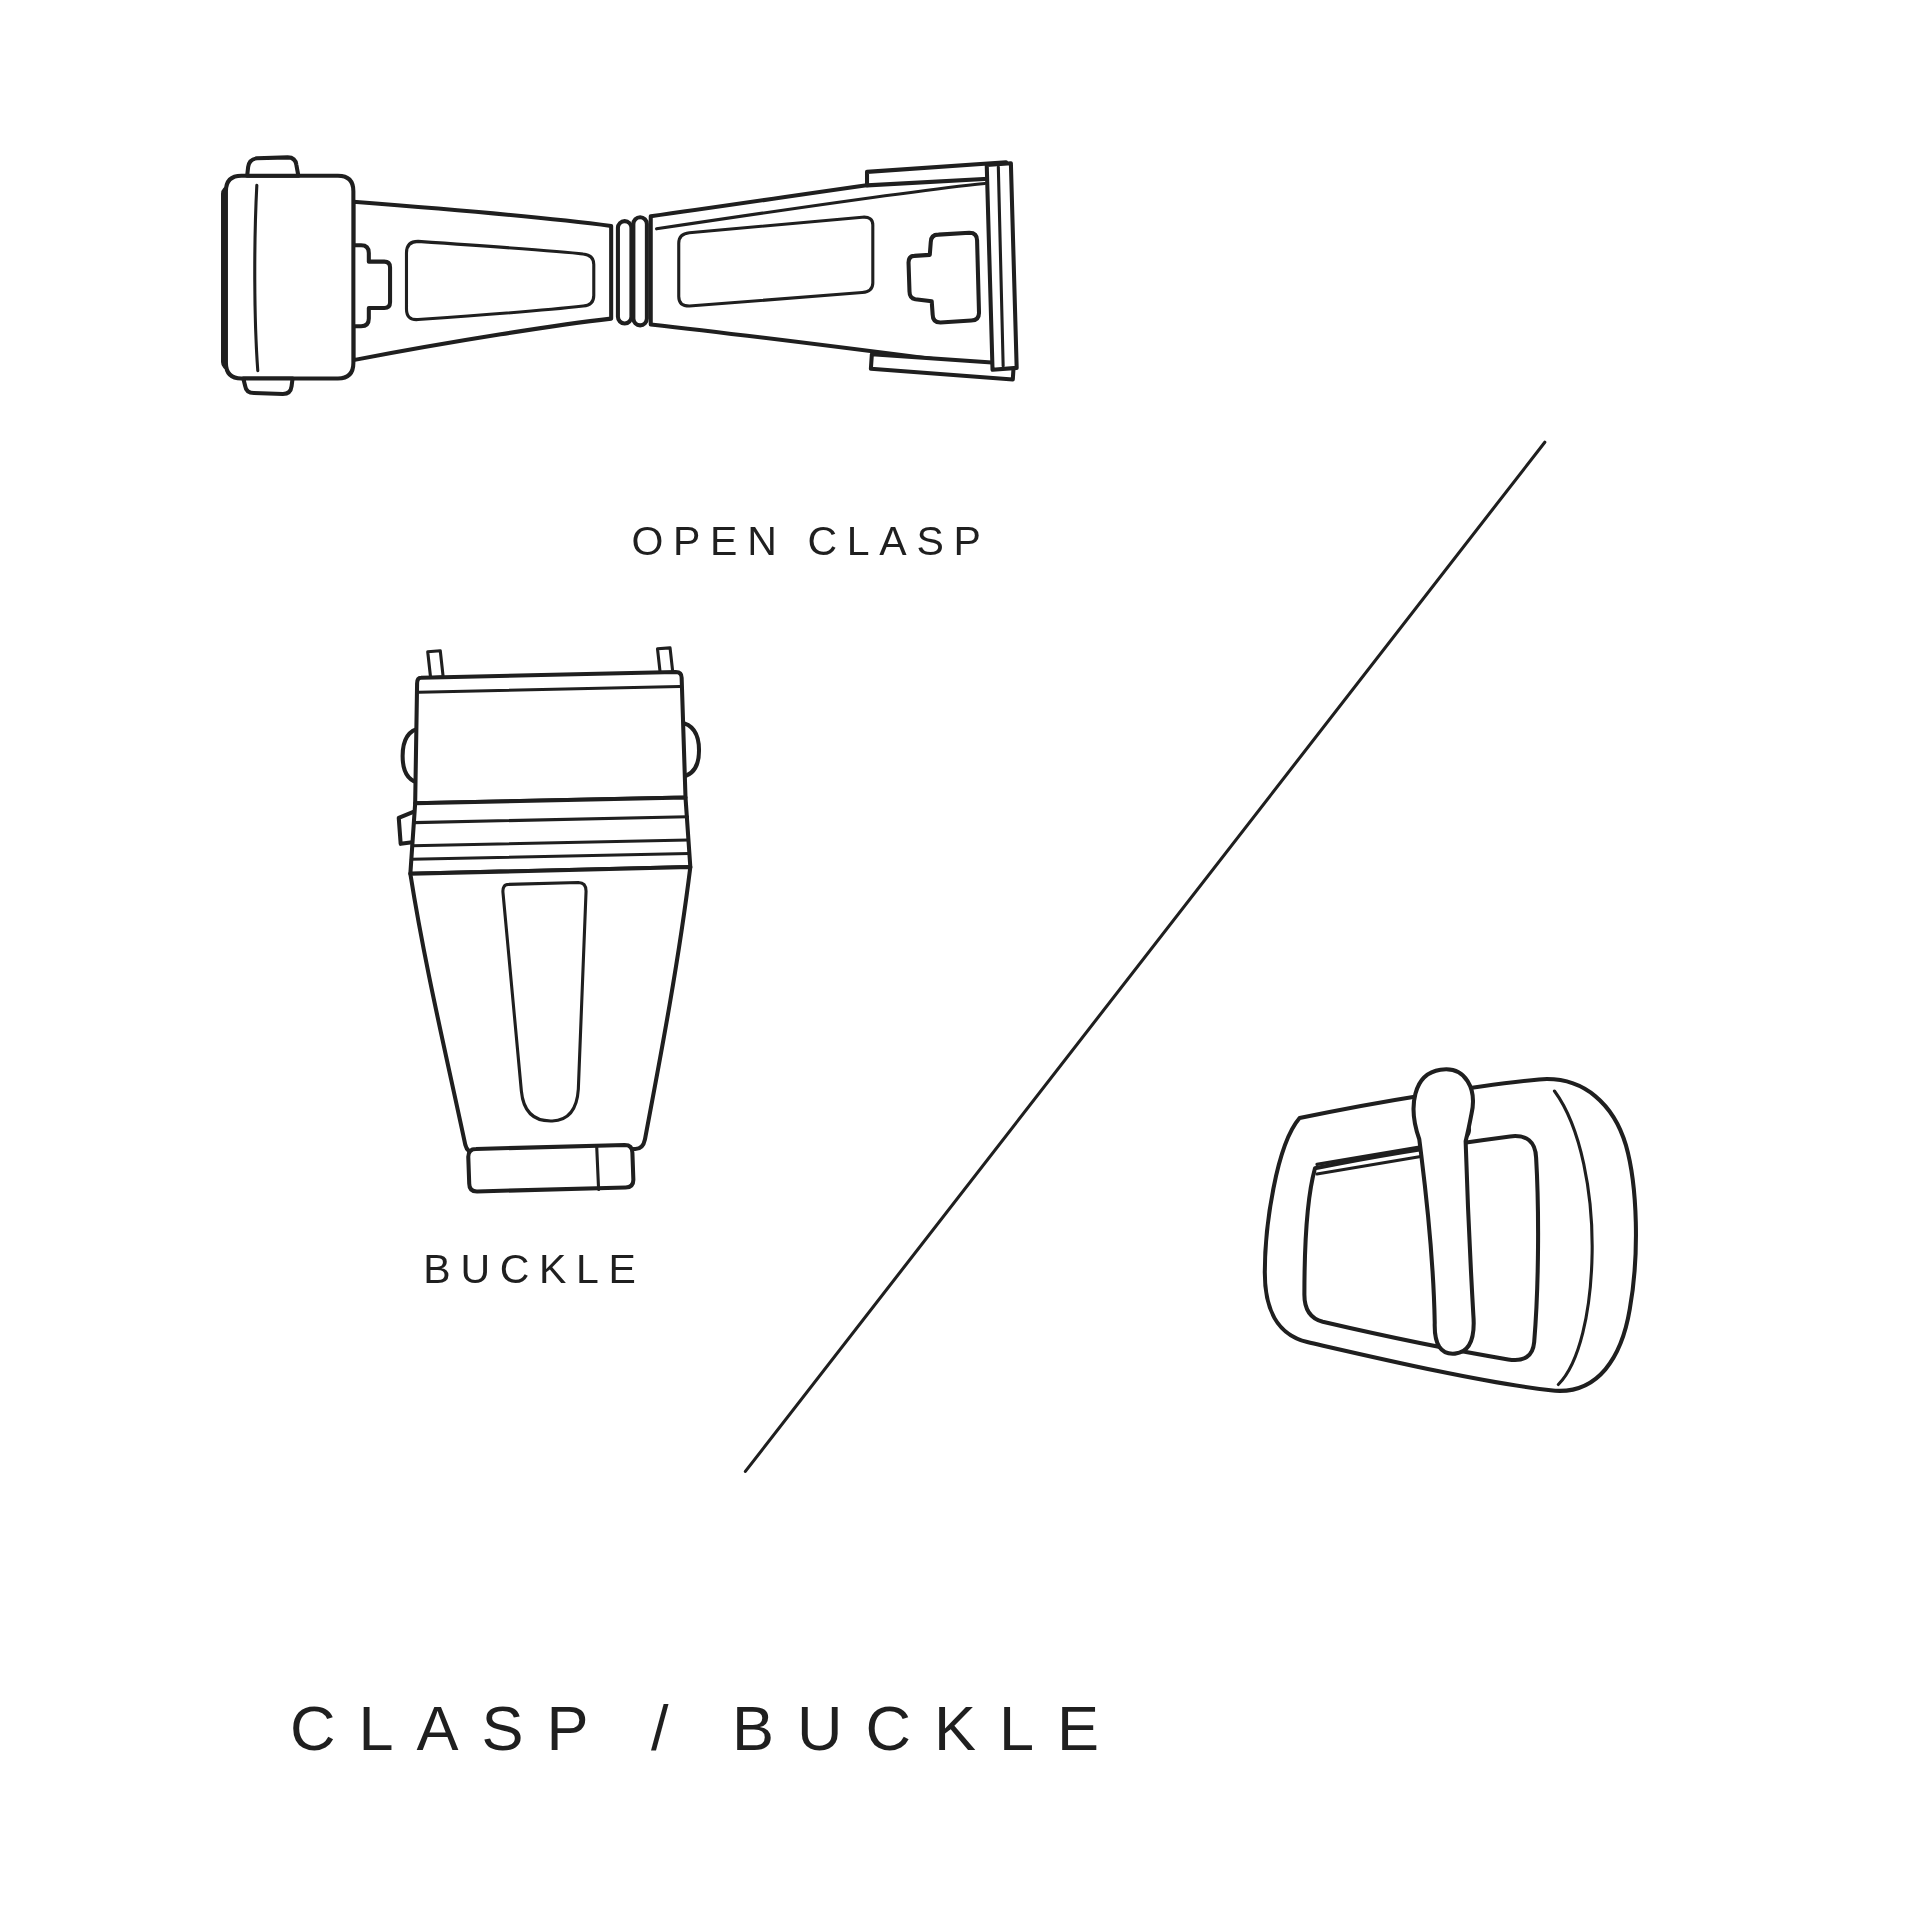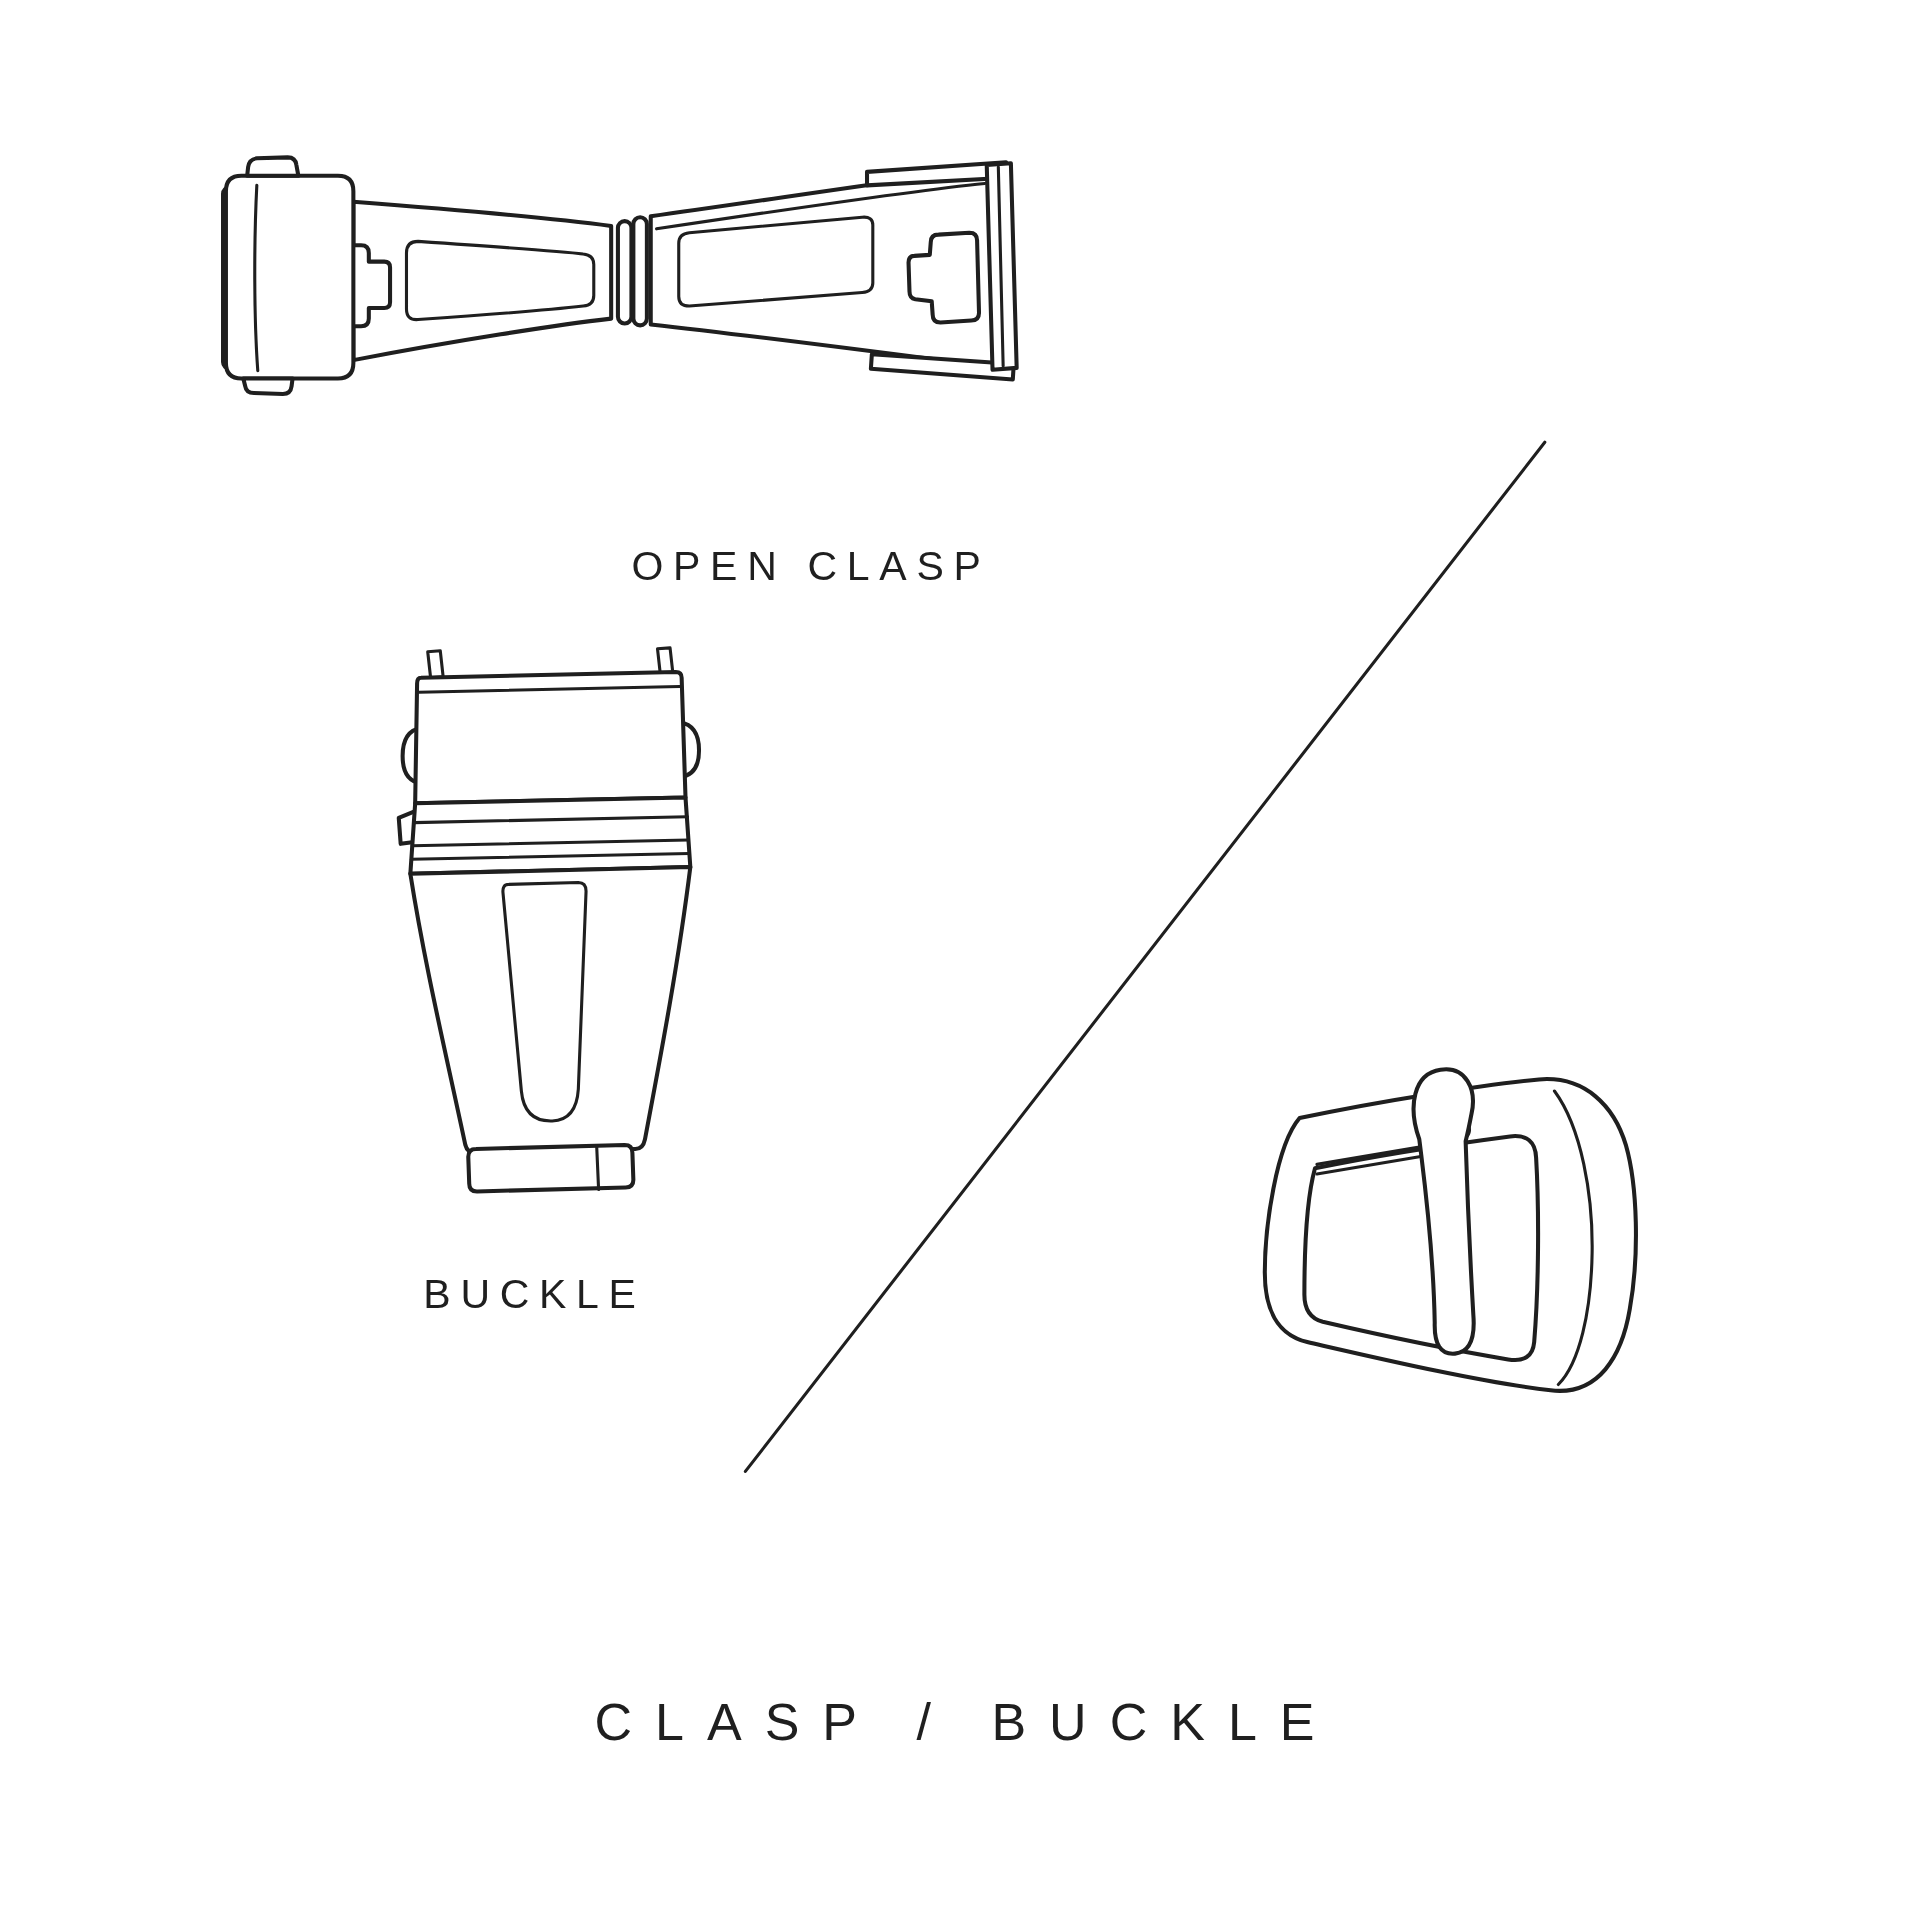--- a/index.html
+++ b/index.html
@@ -15,28 +15,28 @@
     stroke-linejoin:round; stroke-linecap:round;
   }
   .stroke {
     fill:none; stroke:var(--ink,#1f1f1f); stroke-width:4.2;
     stroke-linejoin:round; stroke-linecap:round;
   }
   .thin { stroke-width:3.2; }
   .label {
     position:absolute; color:var(--ink,#2b2b2b);
     font-size:41px; letter-spacing:9.7px; font-weight:400;
-    text-align:center; white-space:nowrap;margin-top:25px;
+    text-align:center; white-space:nowrap;
   }
   .label-open  { left:425px; top:518px;  width:772px; }
   .label-closed{ left:245px; top:1246px; width:579px; }
   .title {
     position:absolute; left:290px; top:1692px; width:1352px;
-    color:var(--ink,#1f1f1f); font-size:52px; letter-spacing:23px;
-    font-weight:400; text-align:center; white-space:nowrap;
+    color:var(--ink,#1f1f1f); font-size:63px; letter-spacing:23px;
+    font-weight:400; text-align:left; white-space:nowrap;
   }
 </style>
 </head>
 <body style="background: rgb(255, 255, 255);">
 
 <div class="canvas">
 
   <svg class="art" width="1931" height="1931" viewBox="0 0 2000 2000" aria-hidden="true">
 
     <g>

